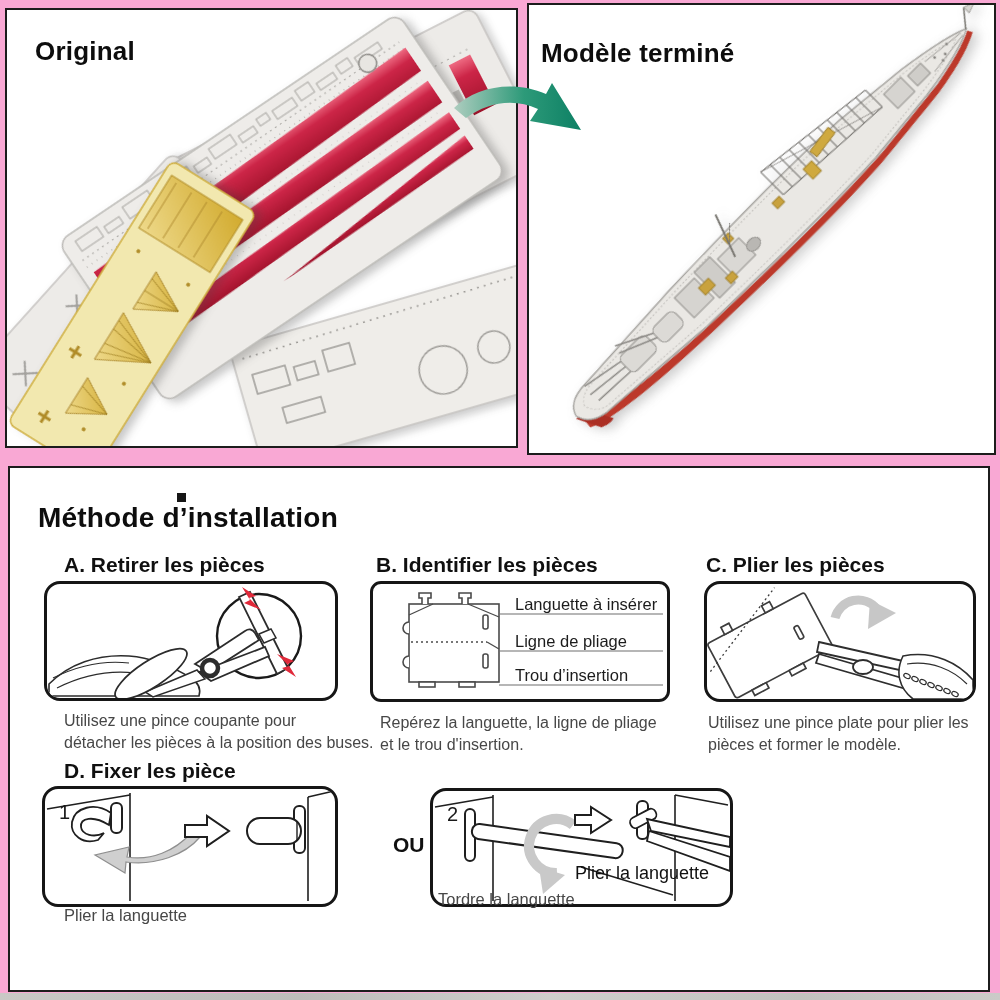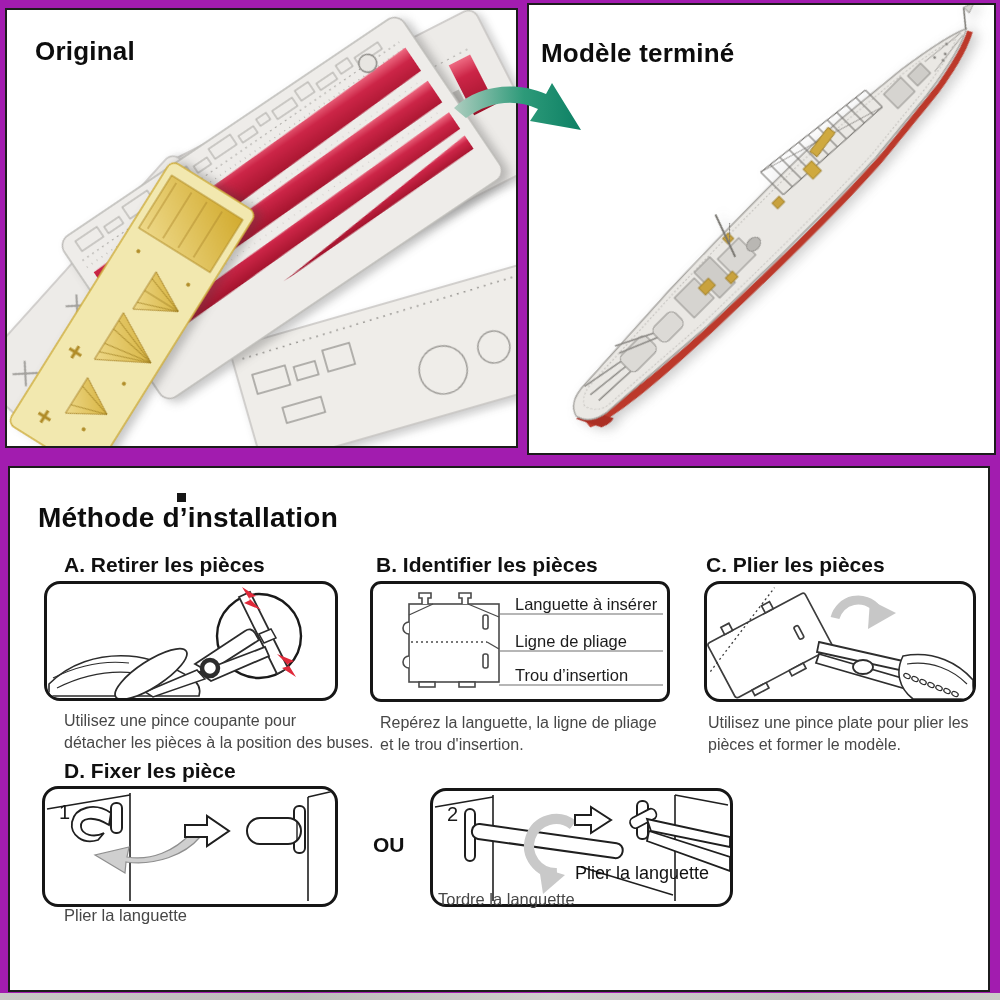--- a/index.html
+++ b/index.html
@@ -1,16 +1,16 @@
 <!DOCTYPE html>
 <html><head>
 <meta charset="utf-8">
 <style>
   html,body{margin:0;padding:0;background:#ffffff;}
-  .stage{position:relative;width:1000px;height:1000px;background:#a21caf;overflow:hidden;
+  .stage{position:relative;width:1000px;height:1000px;background:#f9a8d4;overflow:hidden;
          font-family:"Liberation Sans","DejaVu Sans",sans-serif;color:#111;}
   .panel{position:absolute;background:#fff;border:2px solid #1c1c1c;overflow:hidden;}
   .p-title{position:absolute;font-weight:700;font-size:26px;letter-spacing:.2px;color:#0d0d0d;z-index:4;}
   .fill-svg{position:absolute;left:0;top:0;width:100%;height:100%;}
   .method-title-row{position:absolute;left:28px;top:22px;display:flex;align-items:center;z-index:3;flex-direction:column;}
   .bullet{width:9px;height:9px;background:#161616;margin-right:12px;margin-top:3px;}
   .method-title{font-weight:700;font-size:28px;color:#0d0d0d;letter-spacing:.2px;}
   .sec-title{position:absolute;font-weight:700;font-size:21px;color:#101010;white-space:nowrap;}
   .ibox{position:absolute;background:#fff;border:3px solid #161616;border-radius:16px;overflow:hidden;}
   .cap{position:absolute;font-size:16px;line-height:22px;color:#474747;}
@@ -364,21 +364,21 @@
         <path d="M66,24 C50,13 30,18 27,33 C25,46 38,56 53,51 L59,44 C49,49 37,46 36,38 C35,29 48,26 64,36 Z" fill="#fff" stroke="#1f1f1f" stroke-width="1.8"></path>
         <path d="M146,44 C130,62 106,72 82,68 L84,58 L50,66 L80,84 L81,73 C110,77 140,66 155,48 Z" fill="#cfcfcf" stroke="#8f8f8f" stroke-width="1.2"></path>
         <path d="M140,36 h22 v-9 l22,15 l-22,15 v-9 h-22 Z" fill="#fff" stroke="#1f1f1f" stroke-width="2"></path>
         <rect x="249" y="17" width="11" height="47" rx="5" fill="#fff" stroke="#1f1f1f" stroke-width="2"></rect>
         <rect x="202" y="29" width="54" height="26" rx="13" fill="#fff" stroke="#1f1f1f" stroke-width="2"></rect>
         <line x1="252" y1="32" x2="252" y2="52" stroke="#1f1f1f" stroke-width="1.4"></line>
       </svg>
     </div>
     <div class="smallcap" style="left:54px;top:438px;">Plier la languette</div>
 
-    <div class="or-label" style="left:363px;top:365px;">OU</div>
+    <div class="or-label" style="left:383px;top:365px;">OU</div>
 
     <div class="ibox" style="left:420px;top:320px;width:297px;height:113px;">
       <svg class="fill-svg" viewBox="0 0 297 113">
         <g stroke="#1f1f1f" stroke-width="1.6">
           <line x1="60" y1="4" x2="60" y2="110"></line>
           <line x1="2" y1="16" x2="60" y2="6"></line>
           <line x1="242" y1="4" x2="242" y2="110"></line>
           <line x1="242" y1="4" x2="295" y2="14"></line>
         </g>
         <text x="14" y="30" font-family="Liberation Sans, DejaVu Sans, sans-serif" font-size="20" fill="#1a1a1a">2</text>

